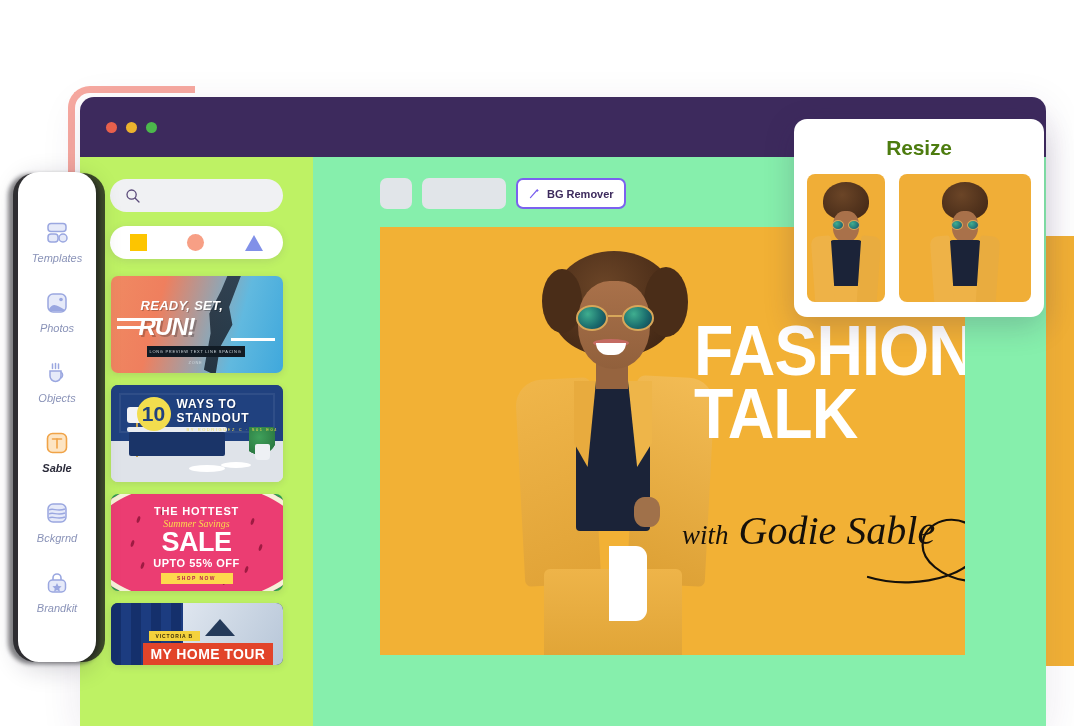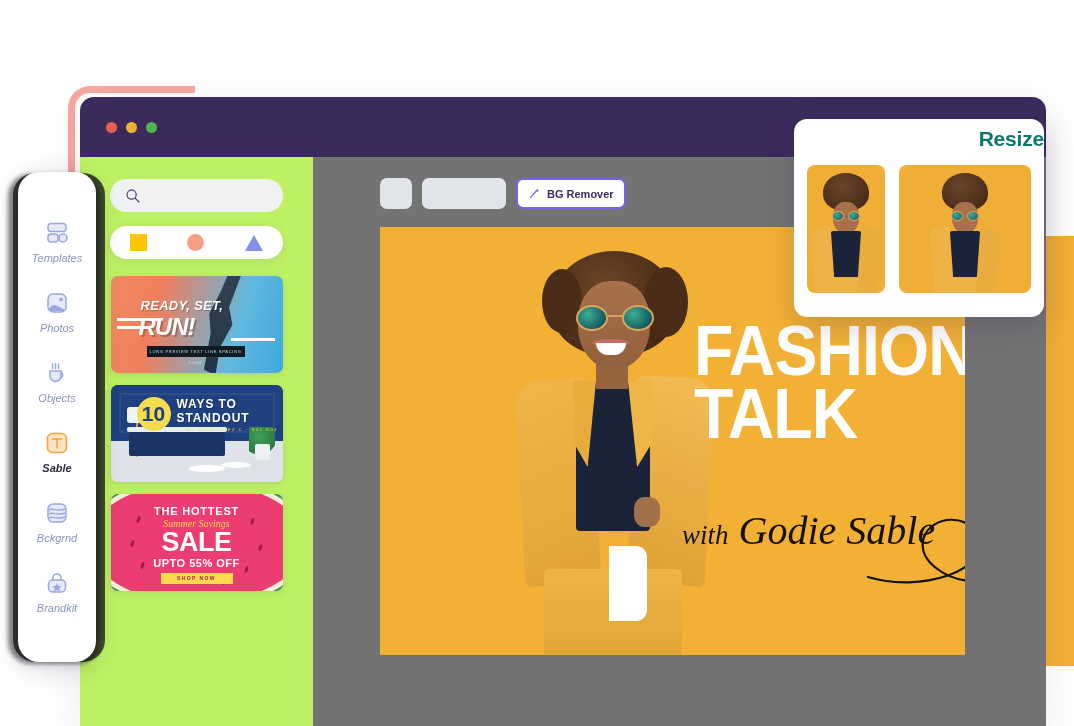--- a/index.html
+++ b/index.html
@@ -125,21 +125,21 @@
     background:linear-gradient(120deg,#dfe6ef,#b7c6d8);}
   .t4 .roof{position:absolute;right:48px;top:16px;width:0;height:0;
     border-left:15px solid transparent;border-right:15px solid transparent;border-bottom:17px solid #243a5a;}
   .t4 .tag{position:absolute;left:38px;top:28px;background:#f4d23c;color:#3a2d07;font-size:5px;font-weight:bold;
     letter-spacing:.9px;padding:2px 7px;}
   .t4 .band{position:absolute;left:32px;top:40px;right:10px;height:22px;background:#e2442a;}
   .t4 .band span{display:block;color:#fff;font-weight:bold;font-size:14px;line-height:22px;padding-left:8px;letter-spacing:.4px;}
 
   
   .canvas-area{
-    flex:1;background:#737373;position:relative;padding:21px 0 0 0;
+    flex:1;background:#86efac;position:relative;padding:21px 0 0 0;
   }
   .toolbar{display:flex;align-items:center;gap:10px;padding-left:67px;}
   .ph-sm{width:32px;height:31px;background:#e1e5e9;border-radius:7px;}
   .ph-lg{width:84px;height:31px;background:#e1e5e9;border-radius:7px;}
   .bgr-btn{
     height:31px;border:2px solid #7b61ef;border-radius:7px;background:#fff;
     display:flex;align-items:center;gap:6px;padding:0 10px;box-sizing:border-box;
     color:#3d2a5d;font-size:11px;font-weight:bold;position:relative;
   }
   .wand{width:13px;height:13px;}
@@ -214,21 +214,21 @@
   .rail-lbl{font-size:11px;color:#8a93b8;}
   .rail-item.active .rail-lbl{color:#2b2b3a;font-weight:bold;}
   .rail-ico{width:26px;height:26px;}
 
   
   .resize-pop{
     position:absolute;left:794px;top:119px;width:250px;height:198px;background:#fff;border-radius:13px;
     box-shadow:0 9px 30px rgba(50,30,80,.22);
   }
   .resize-title{
-    text-align:right;font-size:21px;font-weight:bold;color:#0f766e;padding-top:8px;letter-spacing:-.2px;
+    text-align:center;font-size:21px;font-weight:bold;color:#4d7c0f;padding-top:17px;letter-spacing:-.2px;
   }
   .resize-row{display:flex;gap:14px;justify-content:center;margin-top:14px;}
   .rthumb{border-radius:8px;overflow:hidden;position:relative;background:#f0ae37;}
   .rthumb.a{width:78px;height:128px;}
   .rthumb.b{width:132px;height:128px;}
   .rw{position:absolute;left:50%;top:6%;transform:translateX(-50%);}
   .rw .hair{width:46px;height:38px;border-radius:50% 50% 44% 44%;margin:0 auto;
     background:radial-gradient(ellipse at 42% 34%,#6b4527,#3d2414);}
   .rw .face{width:26px;height:31px;border-radius:44%;margin:-9px auto 0;background:#a9714a;position:relative;}
   .rw .gl{position:absolute;left:-1px;top:9px;width:28px;height:10px;display:flex;justify-content:space-between;}
@@ -322,20 +322,29 @@
             <div class="seed" style="left:112px;top:84px;"></div>
             <div class="s1">THE HOTTEST</div>
             <div class="s2">Summer Savings</div>
             <div class="s3">SALE</div>
             <div class="s4">UPTO 55% OFF</div>
             <div class="s5">
               <span>SHOP NOW</span>
             </div>
           </div>
 
+          <div class="thumb t4">
+            <div class="lft"></div>
+            <div class="rgt"></div>
+            <div class="roof"></div>
+            <div class="tag">VICTORIA B</div>
+            <div class="band">
+              <span>MY HOME TOUR</span>
+            </div>
+          </div>
 
         </div>
       </div>
 
       <div class="canvas-area">
 
         <div class="toolbar">
           <div class="ph-sm"></div>
           <div class="ph-lg"></div>
           <div class="bgr-btn">

